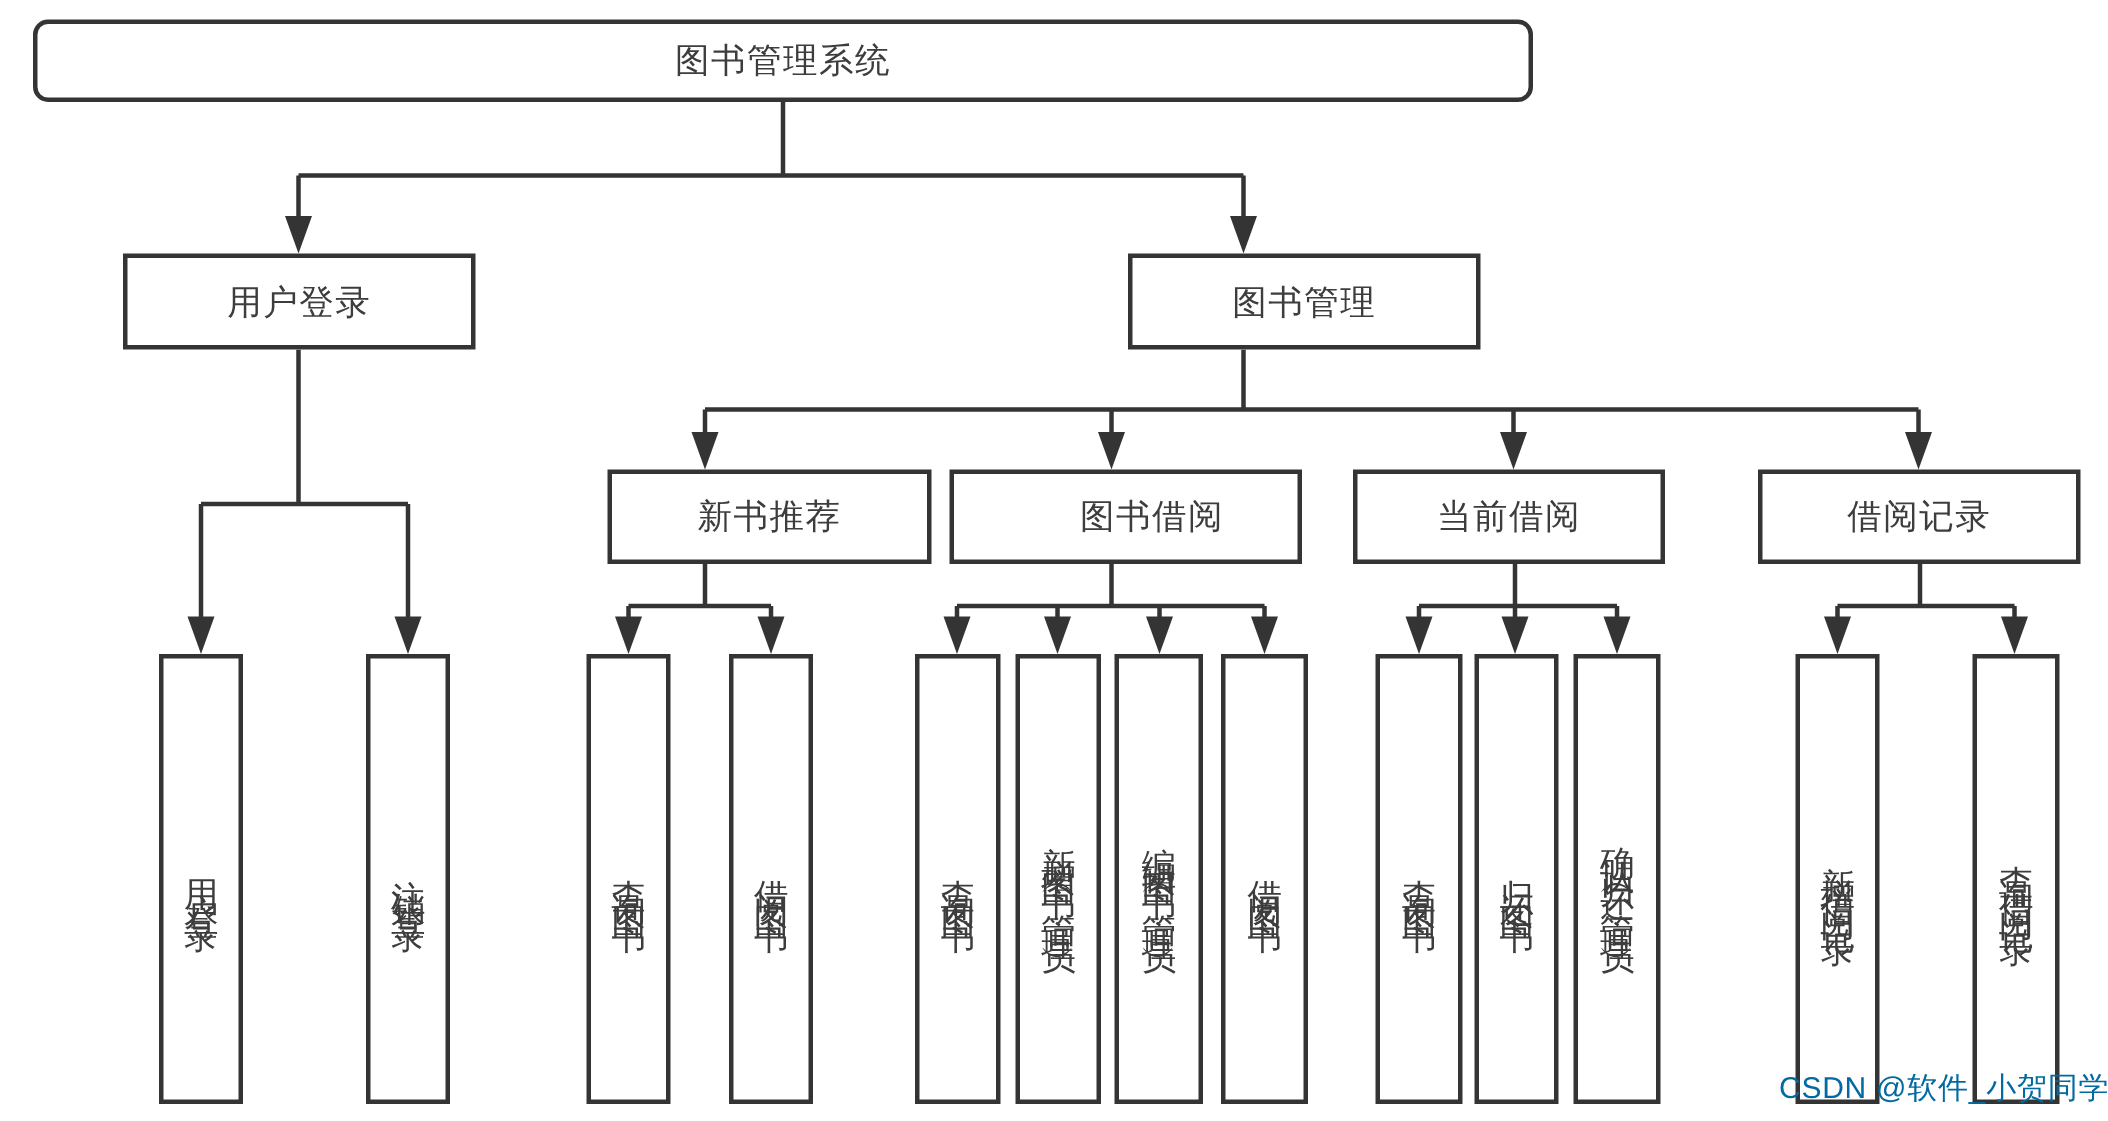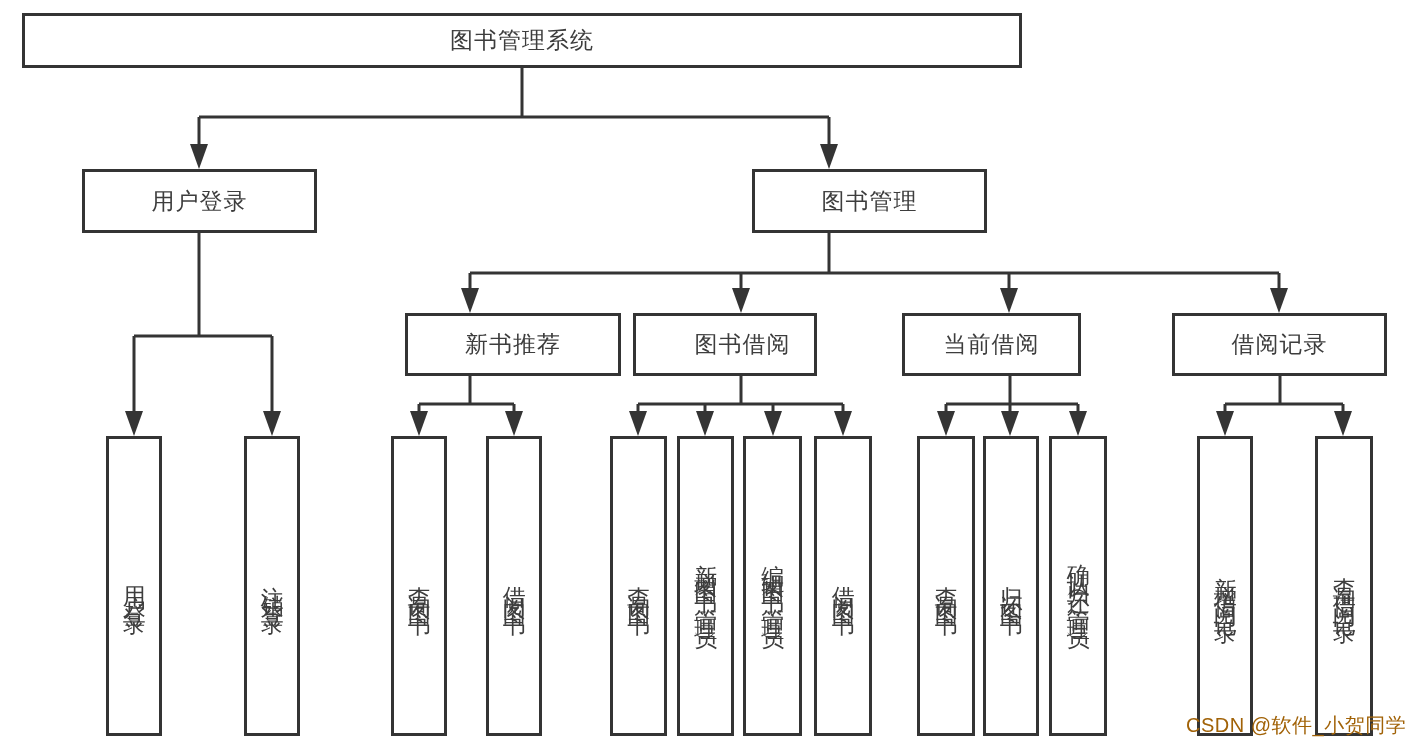--- a/index.html
+++ b/index.html
@@ -56,21 +56,21 @@
     line-height: 1.1;
     letter-spacing: 9px;
     white-space: nowrap;
   }
   .watermark {
     position: absolute;
     left: 1186px;
     top: 712px;
     font-size: 20px;
     letter-spacing: 0.5px;
-    color: #a16207;
+    color: #0369a1;
     z-index: 5;
     white-space: nowrap;
     text-align: right;
   }
 </style>
 </head>
 <body>
 
 <div class="stage">
 
@@ -107,38 +107,38 @@
       <polygon points="764,411 782,411 773,436"></polygon>
       <polygon points="834,411 852,411 843,436"></polygon>
       <polygon points="937,411 955,411 946,436"></polygon>
       <polygon points="1001,411 1019,411 1010,436"></polygon>
       <polygon points="1069,411 1087,411 1078,436"></polygon>
       <polygon points="1216,411 1234,411 1225,436"></polygon>
       <polygon points="1334,411 1352,411 1343,436"></polygon>
     </g>
   </svg>
 
-  <div class="hbox" style="left:22px; top:13px; width:1000px; height:55px;">
+  <div class="hbox" style="left:22px; top:13px; width:1000px; height:55px;border-radius:10px;">
     <span>图书管理系统</span>
   </div>
 
   <div class="hbox" style="left:82px; top:169px; width:235px; height:64px;">
     <span>用户登录</span>
   </div>
   <div class="hbox" style="left:712px; top:169px; width:235px; height:64px;margin-left:40px;">
     <span>图书管理</span>
   </div>
 
   <div class="hbox" style="left:362px; top:313px; width:216px; height:63px;margin-left:43px;">
     <span>新书推荐</span>
   </div>
-  <div class="hbox" style="left:633px; top:313px; width:184px; height:63px;padding-left:35px;">
+  <div class="hbox" style="left:633px; top:313px; width:235px; height:63px;padding-left:35px;">
     <span>图书借阅</span>
   </div>
-  <div class="hbox" style="left:902px; top:313px; width:179px; height:63px;">
+  <div class="hbox" style="left:902px; top:313px; width:208px; height:63px;">
     <span>当前借阅</span>
   </div>
   <div class="hbox" style="left:1172px; top:313px; width:215px; height:63px;">
     <span>借阅记录</span>
   </div>
 
   <div class="vbox" style="left:106px; width:56px;">
     <span>用户登录</span>
   </div>
   <div class="vbox" style="left:244px; width:56px;">

